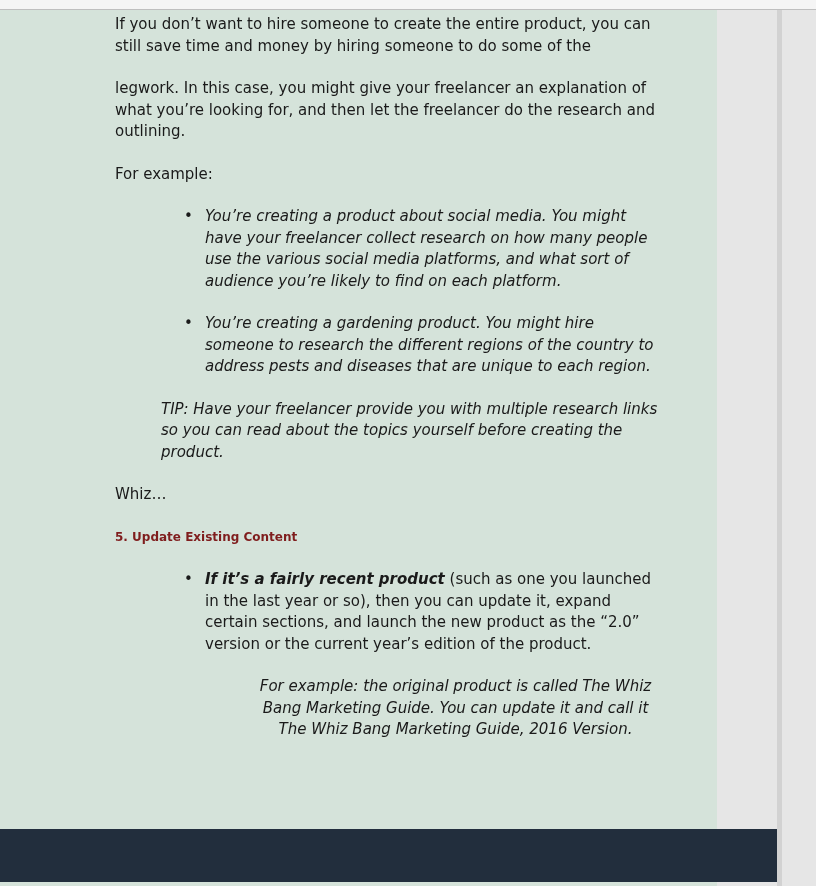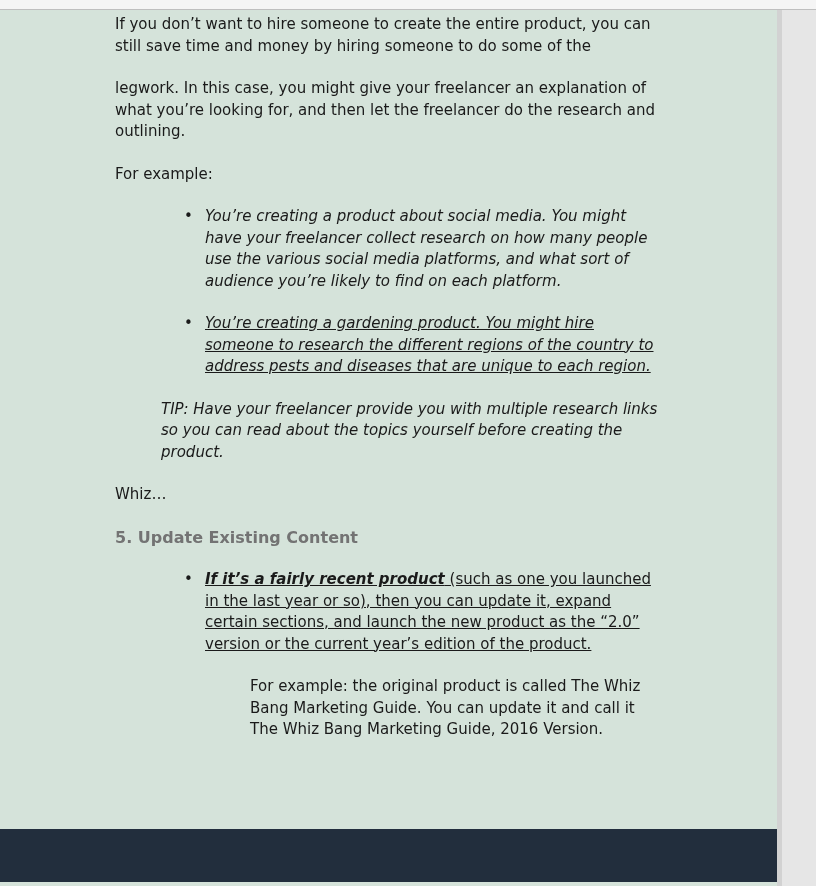--- a/index.html
+++ b/index.html
@@ -34,71 +34,72 @@
   .page-edge {
     position: absolute;
     top: 10px; left: 777px;
     width: 5px;
     height: 876px;
     background: #d2d2d2;
   }
   .page {
     position: absolute;
     top: 10px; left: 0;
-    width: 777px;
+    width: 717px;
     height: 876px;
     background: #d5e3da;
   }
   .content {
     position: absolute;
     top: 4px; left: 115px;
     width: 546px;
     color: #1a1a1a;
     font-size: 15px;
     line-height: 21.5px;
   }
   .content p {
     margin: 0 0 21px 0;
   }
   .content h2 {
-    font-size: 16px;
+    font-size: 12px;
     line-height: 21.5px;
     margin: 0 0 21px 0;
     font-weight: bold;
-    color: #737373;
+    color: #7f1d1d;
   }
   ul.example-list {
     list-style: none;
     margin: 0 0 21px 0;
     padding: 0 0 0 90px;
   }
   ul.example-list li {
     position: relative;
     margin: 0 0 21px 0;
   }
   ul.example-list li:last-child {
     margin-bottom: 21px;
-    text-decoration: underline;
   }
   ul.example-list li::before {
     content: "\2022";
     position: absolute;
     left: -21px;
     top: 0;
     font-style: normal;
   }
   .it { font-style: italic; }
   .bold-it { font-weight: bold; font-style: italic; margin-top: 20px; }
   .tip-para {
     margin-left: 46px !important;
     font-style: italic;
   }
   .tip-label { }
   .indent-example {
     margin-left: 135px !important;
+    font-style: italic;
+    text-align: center;
   }
   .footer-bar {
     position: absolute;
     left: 0;
     top: 819px;
     width: 777px;
     height: 53px;
     background: #222e3d;
   }
 </style>

